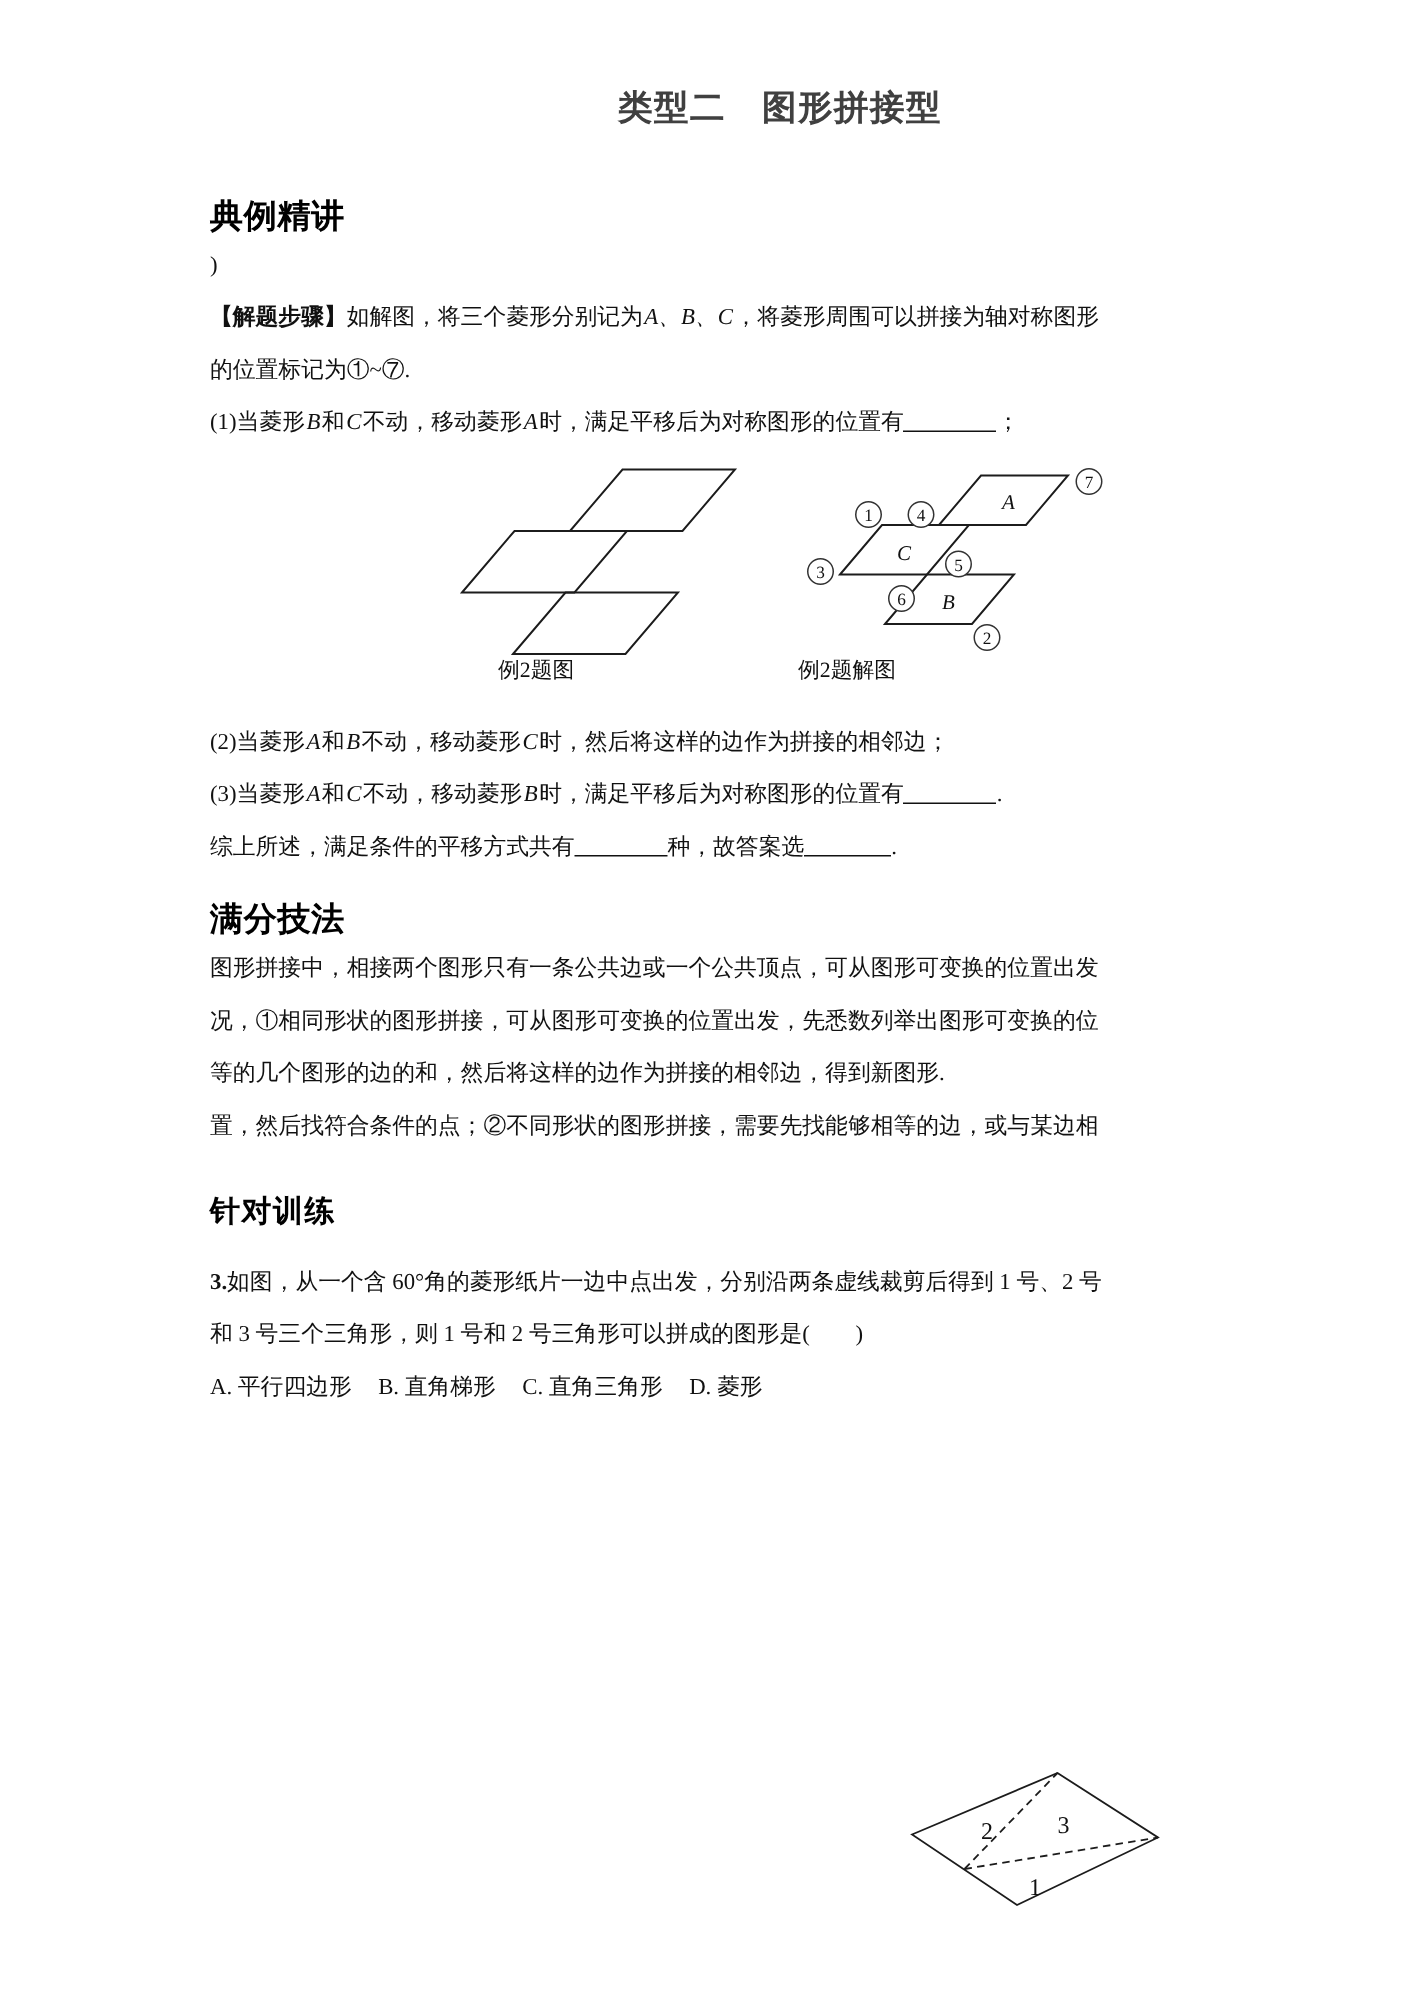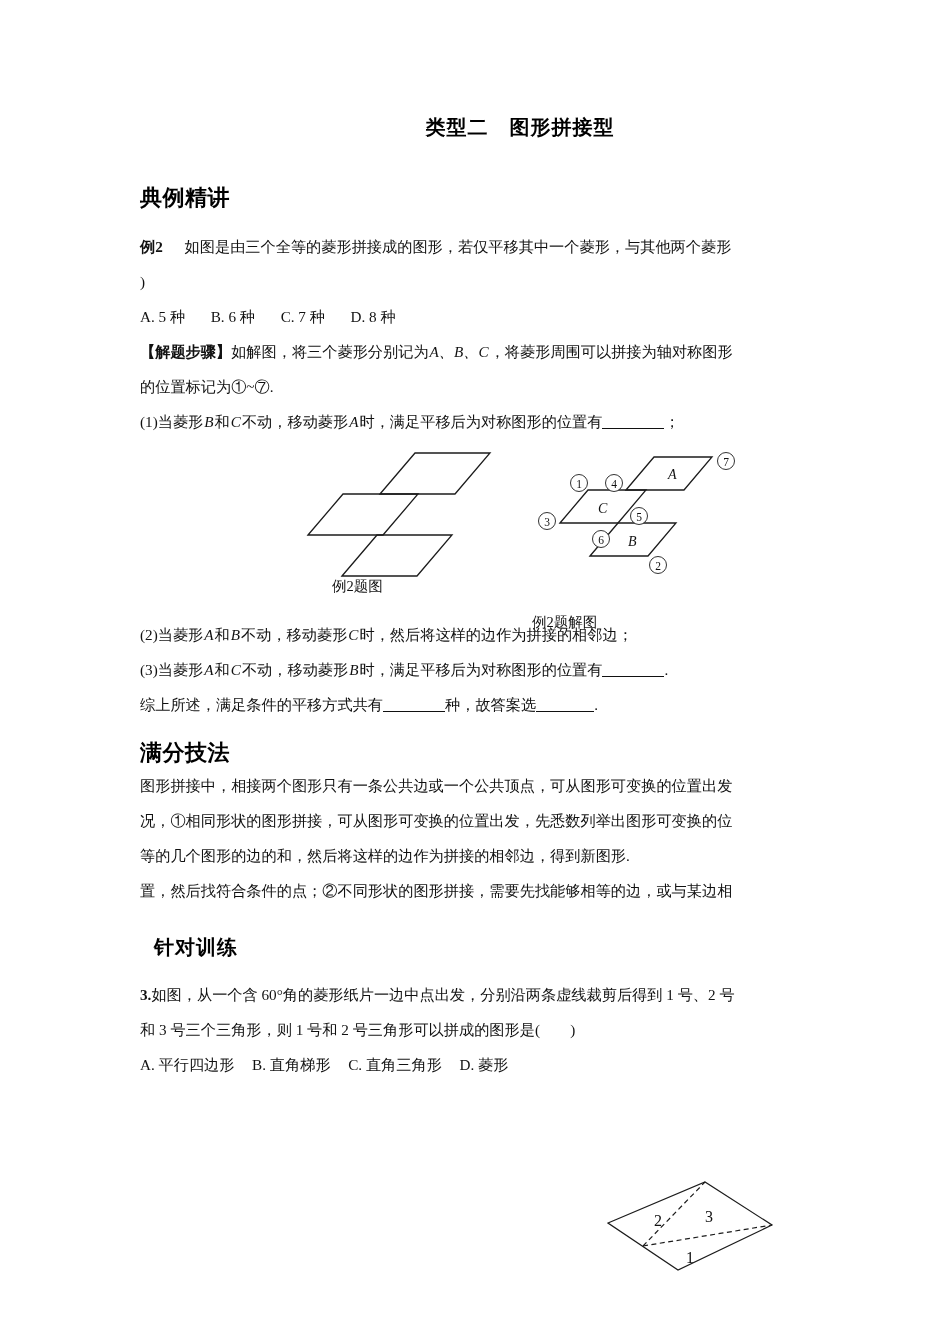--- a/index.html
+++ b/index.html
@@ -20,44 +20,43 @@
     left: 0; top: 0;
     width: 950px;
     height: 1344px;
     box-sizing: border-box;
     padding: 0 120px 0 140px;
   }
 
   
   .doc-title {
     margin: 0;
-    padding-top: 114px;
+    padding-top: 56px;
     text-align: center;
     font-family: "DejaVu Sans", "Liberation Sans", sans-serif;
     font-weight: bold;
-    font-size: 20px;
+    font-size: 23px;
     letter-spacing: 1px;
-    color: #000000;
+    color: #404040;
     padding-left: 70px;
   }
   .section-head {
     font-family: "DejaVu Sans", "Liberation Sans", sans-serif;
     font-weight: bold;
     font-size: 22px;
     color: #000;
     margin: 0;
     letter-spacing: 0.5px;
   }
   .section-head.h-dianli { padding-top: 42px; }
   .section-head.h-manfen { padding-top: 16px; }
   .section-head.h-zhendui {
     font-size: 20px;
     padding-top: 26px;
     letter-spacing: 1px;
-    margin-left: 14px;
   }
 
   
   p.body {
     margin: 0;
     font-size: 15.2px;
     line-height: 35px;
     text-align: justify;
     color: #111;
   }
@@ -90,57 +89,44 @@
   .fig-right { left: 390px;  top: 2px; }
   .fig-captions {
     position: absolute;
     top: 128px;
     left: 0;
     width: 100%;
     font-size: 14.5px;
     color: #111;
   }
   .cap-left  { position: absolute; left: 192px; }
-  .cap-right { position: absolute; left: 392px; margin-top: 36px; }
+  .cap-right { position: absolute; left: 392px; }
 
   .fig-bottom {
     position: absolute;
     left: 600px;
     top: 1170px;
   }
 
   
   .tail-para { margin-top: 30px; }
 </style>
 </head>
 <body>
 
 <div class="page">
 
   <div class="doc-title">类型二　图形拼接型</div>
 
   <div class="section-head h-dianli">典例精讲</div>
 
-  <p class="body gap-top">
-    <span class="bold num">例2</span>
-    <span class="sp"></span><span>如图是由三个全等的菱形拼接成的图形，若仅平移其中一个菱形，与其他两个菱形</span>
-  </p>
   <p class="body">
     <span>)</span>
   </p>
 
-  <p class="body">
-    <span>A. 5 种</span>
-    <span class="sp"></span>
-    <span>B. 6 种</span>
-    <span class="sp"></span>
-    <span>C. 7 种</span>
-    <span class="sp"></span>
-    <span>D. 8 种</span>
-  </p>
 
   <p class="body">
     <span class="bold">【解题步骤】</span><span>如解图，将三个菱形分别记为</span><span class="ital">A、B、C</span><span>，将菱形周围可以拼接为轴对称图形</span>
   </p>
   <p class="body">
     <span>的位置标记为①~⑦.</span>
   </p>
 
   <p class="body">
     <span>(1)当菱形</span><span class="ital">B</span><span>和</span><span class="ital">C</span><span>不动，移动菱形</span><span class="ital">A</span><span>时，满足平移后为对称图形的位置有</span><span class="blank"></span><span>；</span>

